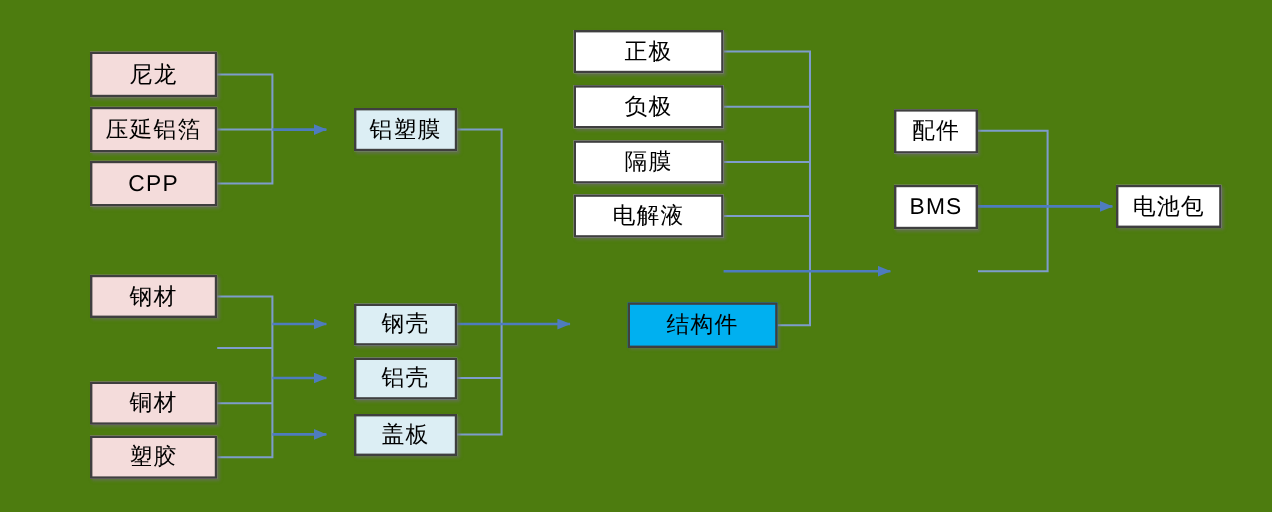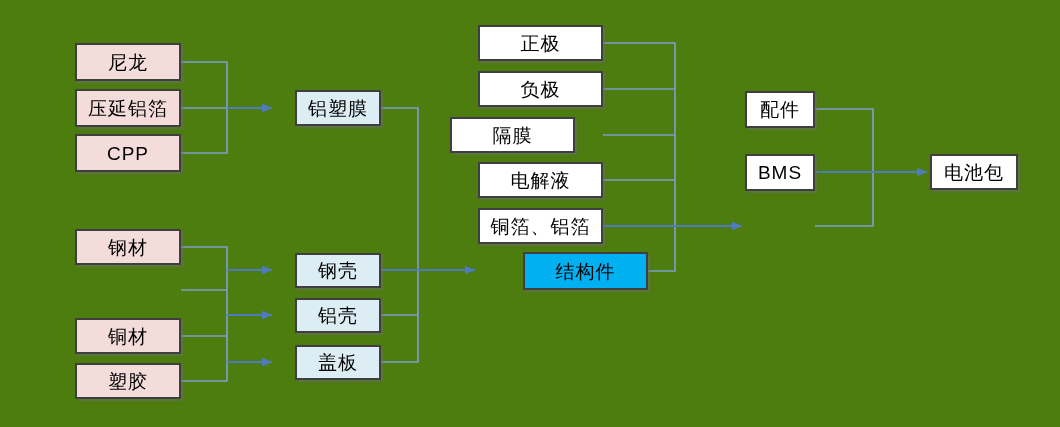--- a/index.html
+++ b/index.html
@@ -75,23 +75,22 @@
   <div class="box material" style="left:75px;top:318px;width:106px;height:36px">铜材</div>
   <div class="box material" style="left:75px;top:363px;width:106px;height:36px">塑胶</div>
 
   <div class="box component" style="left:275px;top:90px;width:86px;height:36px">铝塑膜</div>
   <div class="box component" style="left:275px;top:253px;width:86px;height:35px">钢壳</div>
   <div class="box component" style="left:275px;top:298px;width:86px;height:35px">铝壳</div>
   <div class="box component" style="left:275px;top:345px;width:86px;height:35px">盖板</div>
 
   <div class="box plain" style="left:478px;top:25px;width:125px;height:36px">正极</div>
   <div class="box plain" style="left:478px;top:71px;width:125px;height:36px">负极</div>
-  <div class="box plain" style="left:450px;top:117px;width:125px;height:36px">隔膜</div>
+  <div class="box plain" style="left:478px;top:117px;width:125px;height:36px">隔膜</div>
   <div class="box plain" style="left:478px;top:162px;width:125px;height:36px">电解液</div>
-  <div class="box plain" style="left:478px;top:208px;width:125px;height:36px">铜箔、铝箔</div>
   <div class="box highlight" style="left:478px;top:252px;width:125px;height:38px">结构件</div>
 
   <div class="box plain" style="left:745px;top:91px;width:70px;height:37px">配件</div>
   <div class="box plain" style="left:745px;top:154px;width:70px;height:37px">BMS</div>
 
   <div class="box plain" style="left:930px;top:154px;width:88px;height:36px">电池包</div>
 
 </div>
 
 </body></html>

